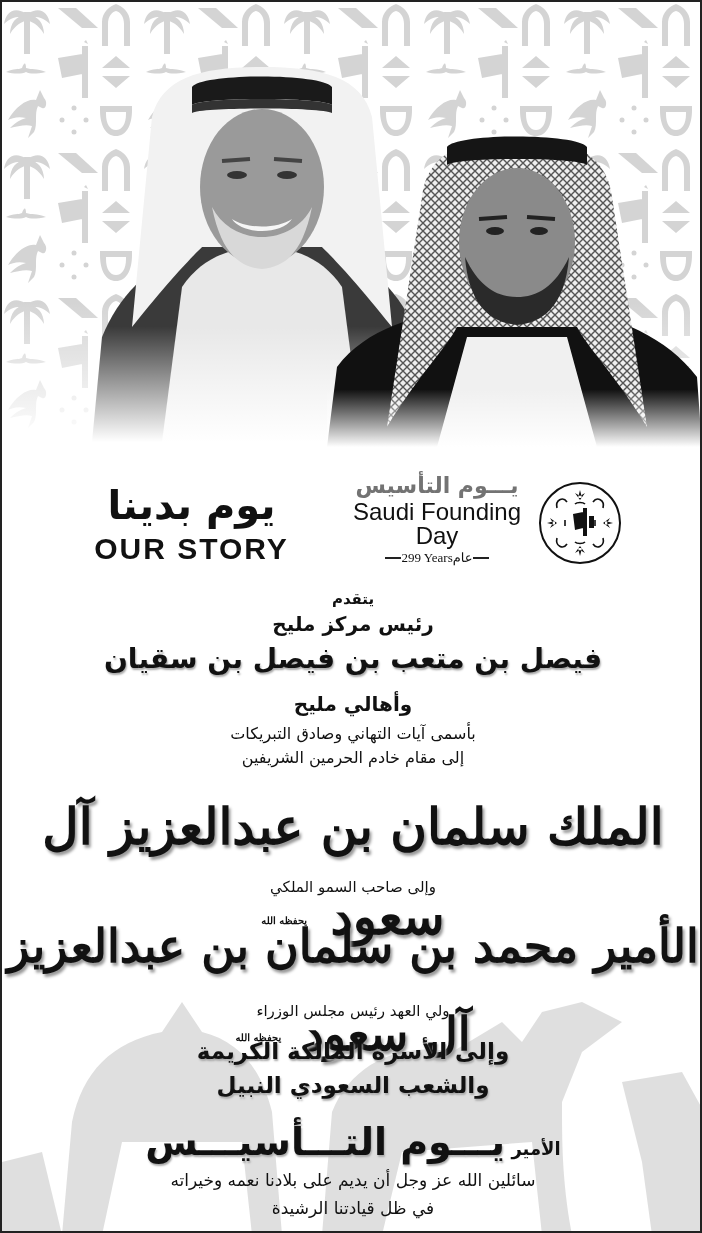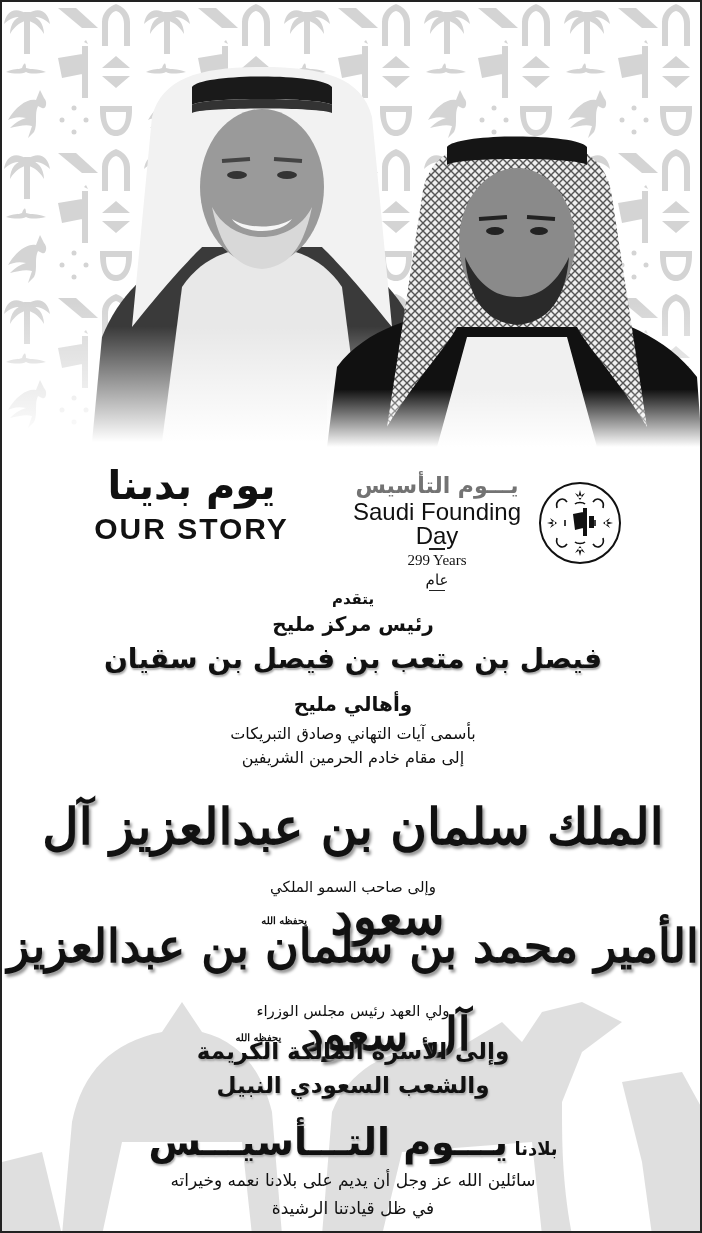--- a/index.html
+++ b/index.html
@@ -20,40 +20,40 @@
     background: linear-gradient(to bottom, rgba(255,255,255,0) 0%, #fff 90%);
   }
   
   .portrait { position: absolute; overflow: hidden; }
   .portrait-king { left: 90px; top: 55px; width: 340px; height: 385px; }
   .portrait-prince { left: 325px; top: 125px; width: 375px; height: 320px; }
   .portrait svg { width: 100%; height: 100%; display: block; }
 
   
   .logos { position: absolute; left: 0; top: 458px; width: 702px; height: 110px; }
-  .our-story { position: absolute; left: 82px; top: 0; width: 215px; text-align: center; }
+  .our-story { position: absolute; left: 82px; top: 20px; width: 215px; text-align: center; }
   .our-story .ar {
     font-family: "DejaVu Sans", sans-serif; font-weight: bold; font-size: 40px;
     color: #111; line-height: 50px; direction: rtl; letter-spacing: 1px;
   }
   .our-story .en {
     font-family: Liberation Sans, sans-serif; font-weight: bold; font-size: 30px;
     color: #111; line-height: 38px; letter-spacing: 2px;
   }
   .founding { position: absolute; left: 345px; top: 12px; width: 180px; text-align: center; }
   .founding .ar {
     font-family: "DejaVu Sans", sans-serif; font-weight: bold; font-size: 22px;
     color: #737373; line-height: 28px; direction: rtl;
   }
   .founding .en {
     font-family: "Liberation Sans", sans-serif; font-size: 24px; color: #111; line-height: 24px;
   }
   .founding .years {
-    font-family: "Liberation Serif", serif; font-size: 15px; color: #111; line-height: 20px;
-    display: flex; align-items: center; justify-content: center; gap: 0; flex-direction: column;
+    font-family: "Liberation Serif", serif; font-size: 13px; color: #111; line-height: 20px;
+    display: flex; align-items: center; justify-content: center; gap: 0;
   }
   .founding .years .dash { display: inline-block; width: 16px; height: 1.5px; background: #222; }
   .emblem { position: absolute; left: 535px; top: 20px; width: 86px; height: 86px; }
 
   
   .txt { position: absolute; left: 0; width: 702px; text-align: center; direction: rtl; color: #111; }
   .t-presents { top: 588px; font-size: 15px; font-weight: bold; }
   .t-title { top: 610px; font-size: 20px; font-weight: bold; }
   .t-name { top: 640px; font-size: 28px; font-weight: bold; text-shadow: 1px 2px 2px #aaa; }
   .t-people { top: 690px; font-size: 20px; font-weight: bold; }
@@ -254,19 +254,19 @@
   <div class="txt t-prince">
     <span>الأمير محمد بن سلمان بن عبدالعزيز آل سعود</span>
     <span class="honor">يحفظه الله</span>
   </div>
 
   <div class="txt t-crown">ولي العهد رئيس مجلس الوزراء</div>
   <div class="txt t-family">وإلى الأسرة المالكة الكريمة</div>
   <div class="txt t-nation">والشعب السعودي النبيل</div>
 
   <div class="txt t-occasion">
-    <span>بلادنا</span>
+    <span>الأمير</span>
     <span class="big">يـــوم التـــأسيـــس</span>
   </div>
 
   <div class="txt t-prayer1">سائلين الله عز وجل أن يديم على بلادنا نعمه وخيراته</div>
   <div class="txt t-prayer2">في ظل قيادتنا الرشيدة</div>
 </div>
 
 </body></html>

